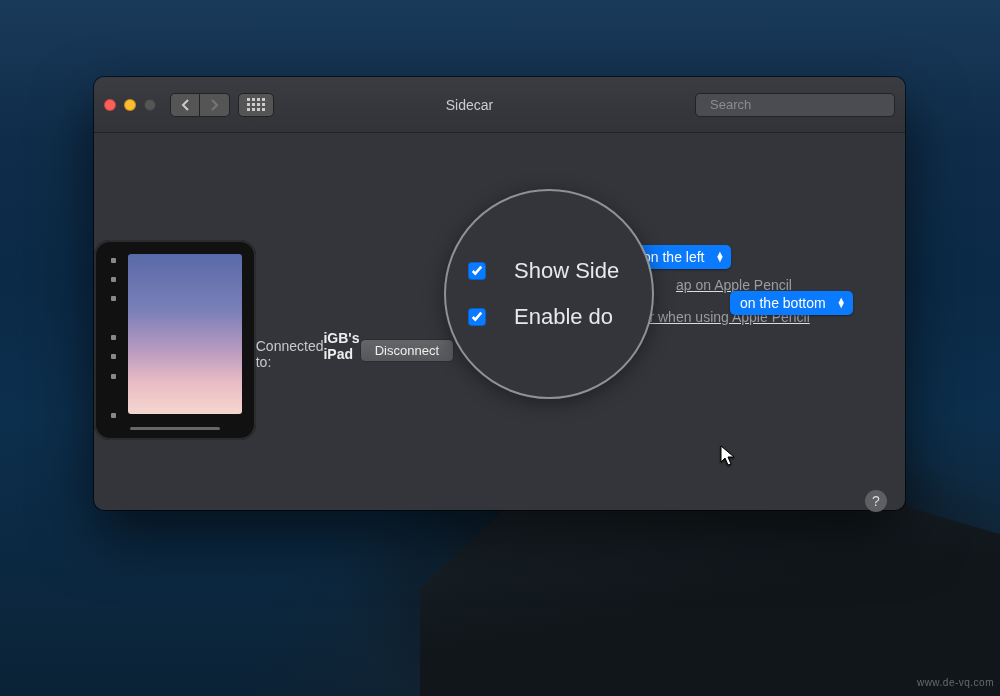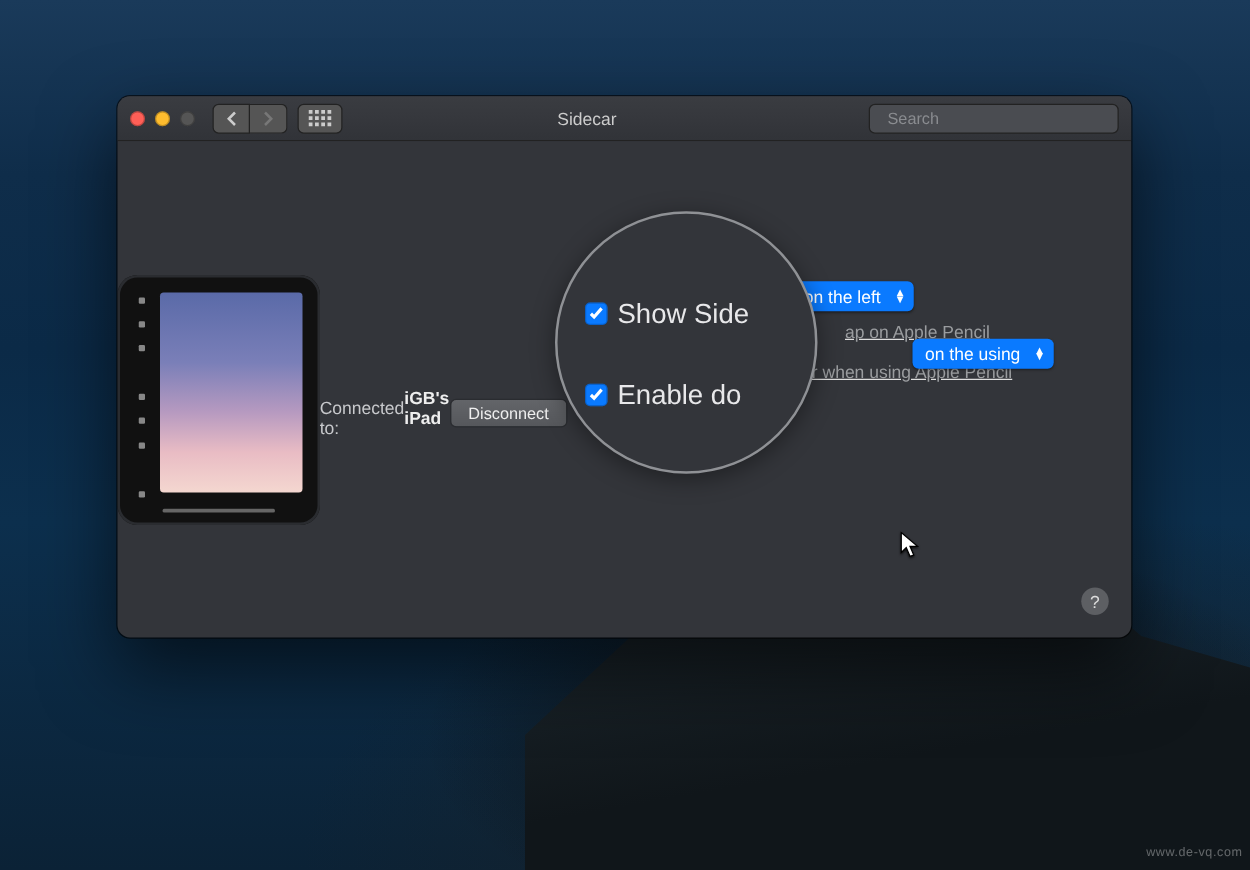--- a/index.html
+++ b/index.html
@@ -26,21 +26,21 @@
   }
 
   
   .window {
     position: absolute; left: 94px; top: 77px; width: 811px; height: 433px;
     background: #33353a; border-radius: 10px;
     box-shadow: 0 25px 60px rgba(0,0,0,0.6), 0 0 0 1px rgba(0,0,0,0.6);
     color: #ddd;
   }
   .titlebar {
-    height: 36px; display: flex; align-items: center; padding: 0 10px;
+    height: 56px; display: flex; align-items: center; padding: 0 10px;
     border-bottom: 1px solid #222; background: linear-gradient(#3a3c41, #313338);
     border-radius: 10px 10px 0 0; gap: 8px;
   }
   .traffic { display: flex; gap: 8px; margin-right: 6px; }
   .dot { width: 12px; height: 12px; border-radius: 50%; box-shadow: inset 0 0 0 1px rgba(0,0,0,0.25); }
   .dot.red { background: #ff5f57; }
   .dot.yellow { background: #febc2e; }
   .dot.gray { background: #555; }
 
   .seg { display: flex; }
@@ -122,21 +122,21 @@
   .pos-sidebar { position: absolute; left: 539px; top: 112px; }
   .pos-touch   { position: absolute; left: 636px; top: 158px; }
 
   
   .magnifier {
     position: absolute; left: 350px; top: 56px; width: 210px; height: 210px;
     border-radius: 50%; border: 2px solid #8f9195; overflow: hidden;
     background: #33353a; box-shadow: 0 4px 20px rgba(0,0,0,0.4);
     display: flex; flex-direction: column; justify-content: center; gap: 20px; padding-left: 22px;
   }
-  .mag-row { display: flex; align-items: center; gap: 8px; margin-top: 19px; }
+  .mag-row { display: flex; align-items: center; gap: 28px; }
   .mag-row .opt-label { font-size: 22px; }
 
   .help {
     position: absolute; right: 18px; bottom: 14px; width: 22px; height: 22px; border-radius: 50%;
     background: #5d5f63; color: #ddd; font-size: 14px; display: flex; align-items: center; justify-content: center;
     border: none;
   }
 
   
   .cursor { position: absolute; left: 626px; top: 312px; width: 16px; height: 22px; }
@@ -252,21 +252,21 @@
     </div>
 
     <div class="select pos-sidebar">
       <span>on the left</span>
       <span class="arrows">
           <span>▲</span>
           <span>▼</span>
         </span>
     </div>
     <div class="select pos-touch">
-      <span>on the using</span>
+      <span>on the bottom</span>
       <span class="arrows">
           <span>▲</span>
           <span>▼</span>
         </span>
     </div>
 
     <div class="magnifier">
       <div class="mag-row">
         <div class="cb">
             <svg viewBox="0 0 14 14">

